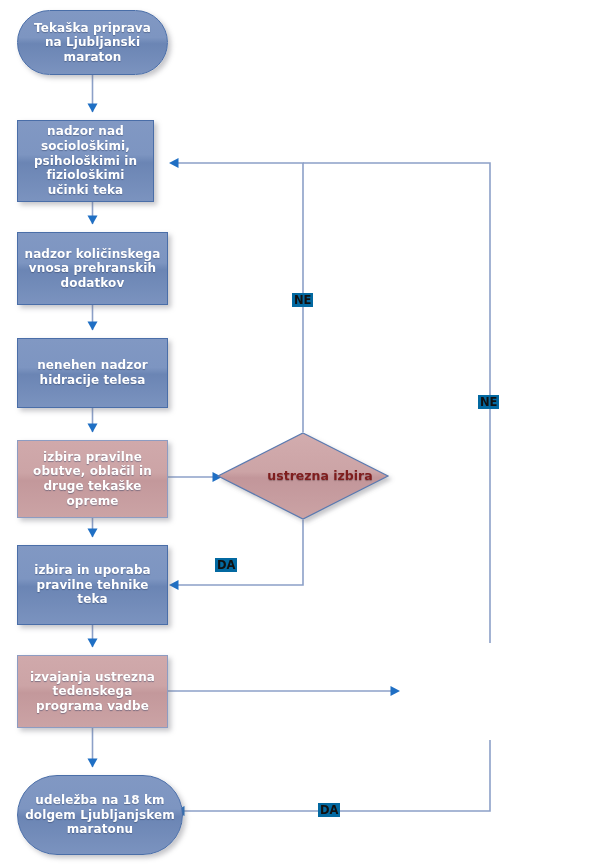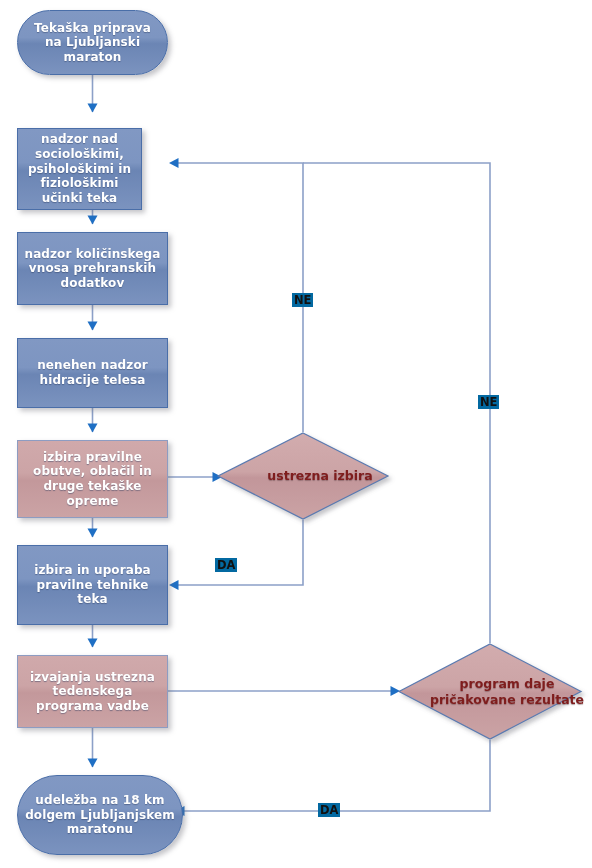--- a/index.html
+++ b/index.html
@@ -106,21 +106,21 @@
       <path d="M490,643 L490,163 L303,163"></path>
 
       <path d="M490,740 L490,811 L183,811" marker-end="url(#ah-left)"></path>
     </g>
   </svg>
 
   <div class="node pill" style="left:17px;top:10px;width:151px;height:65px;">
     <span>Tekaška priprava na Ljubljanski maraton</span>
   </div>
 
-  <div class="node rect" style="left:17px;top:128px;width:125px;height:82px;">
+  <div class="node rect" style="left:17px;top:120px;width:137px;height:82px;">
     <span>nadzor nad sociološkimi, psihološkimi in fiziološkimi učinki teka</span>
   </div>
 
   <div class="node rect" style="left:17px;top:232px;width:151px;height:73px;">
     <span>nadzor količinskega vnosa prehranskih dodatkov</span>
   </div>
 
   <div class="node rect" style="left:17px;top:338px;width:151px;height:70px;">
     <span>nenehen nadzor hidracije telesa</span>
   </div>
@@ -152,37 +152,20 @@
         </linearGradient>
         <filter id="dshadow1" x="-20%" y="-20%" width="160%" height="160%">
           <feDropShadow dx="3" dy="3" stdDeviation="2.2" flood-color="#6e6e78" flood-opacity="0.40"></feDropShadow>
         </filter>
       </defs>
       <polygon points="86,1 171,44 86,87 1,44" fill="url(#roseGrad1)" stroke="#5a7ab0" stroke-width="1.2" filter="url(#dshadow1)"></polygon>
     </svg>
     <div class="diamond-label">ustrezna izbira</div>
   </div>
 
-  <div class="diamond-wrap" style="left:398px;top:643px;width:184px;height:97px;">
-    <svg width="184" height="97" viewBox="0 0 184 97" xmlns="http://www.w3.org/2000/svg">
-      <defs>
-        <linearGradient id="roseGrad2" x1="0" y1="0" x2="0" y2="1">
-          <stop offset="0%" stop-color="#d2acae"></stop>
-          <stop offset="45%" stop-color="#cca4a6"></stop>
-          <stop offset="52%" stop-color="#c2969a"></stop>
-          <stop offset="100%" stop-color="#cba3a5"></stop>
-        </linearGradient>
-        <filter id="dshadow2" x="-20%" y="-20%" width="160%" height="160%">
-          <feDropShadow dx="3" dy="3" stdDeviation="2.2" flood-color="#6e6e78" flood-opacity="0.40"></feDropShadow>
-        </filter>
-      </defs>
-      <polygon points="92,1 183,48.5 92,96 1,48.5" fill="url(#roseGrad2)" stroke="#5a7ab0" stroke-width="1.2" filter="url(#dshadow2)"></polygon>
-    </svg>
-    <div class="diamond-label">program daje pričakovane rezultate</div>
-  </div>
 
   <div class="edge-label" style="left:292px;top:293px;">NE</div>
 
   <div class="edge-label" style="left:215px;top:558px;">DA</div>
 
   <div class="edge-label" style="left:478px;top:395px;">NE</div>
 
   <div class="edge-label" style="left:318px;top:803px;">DA</div>
 
 </div>

